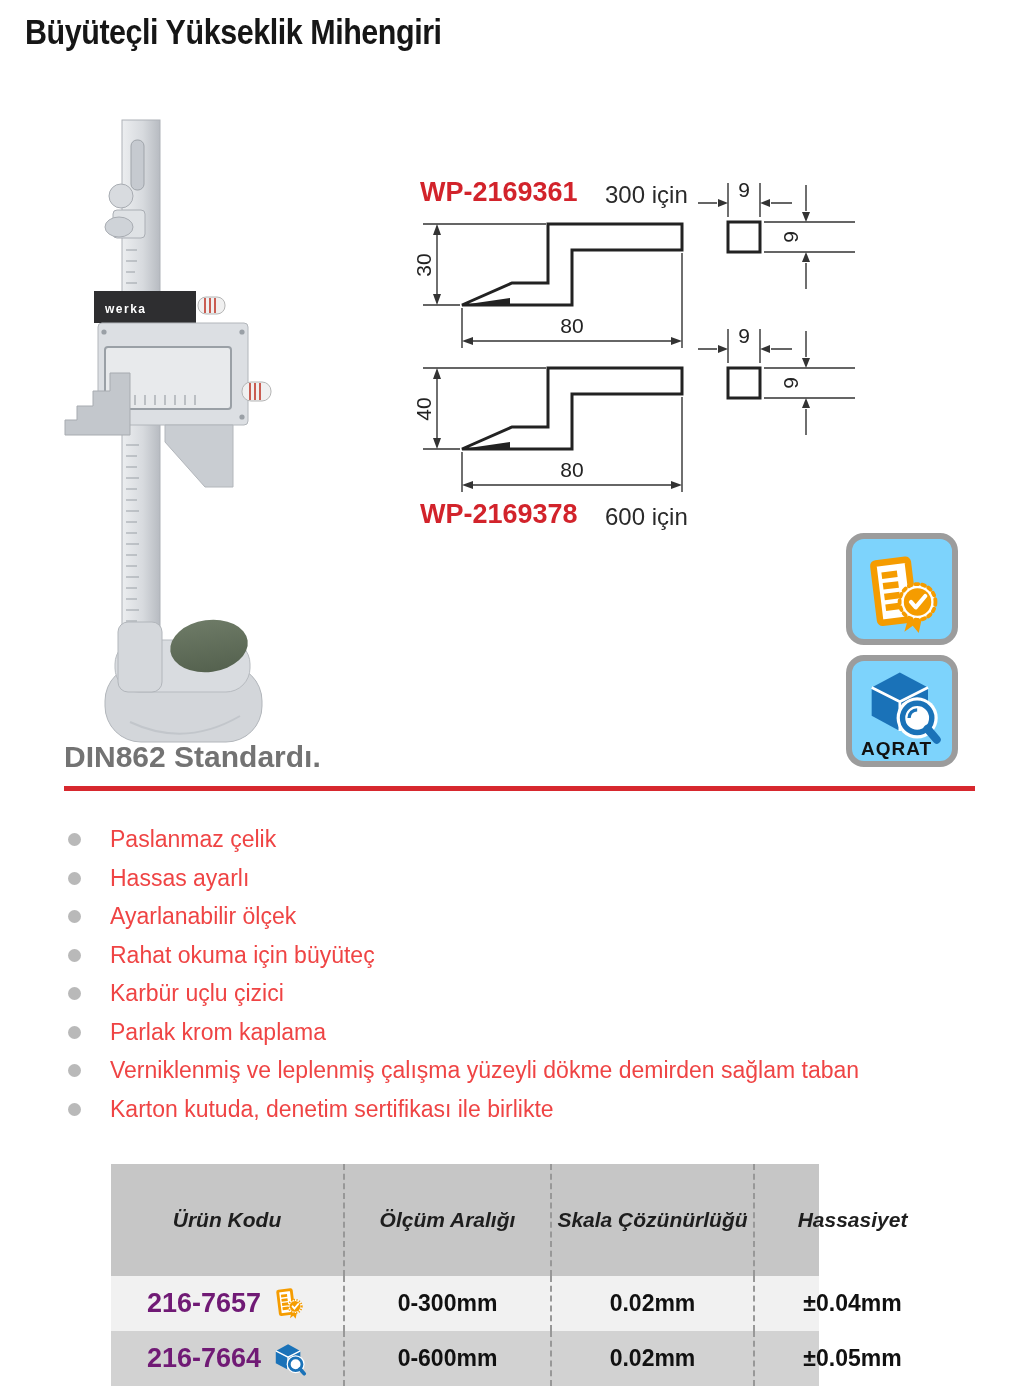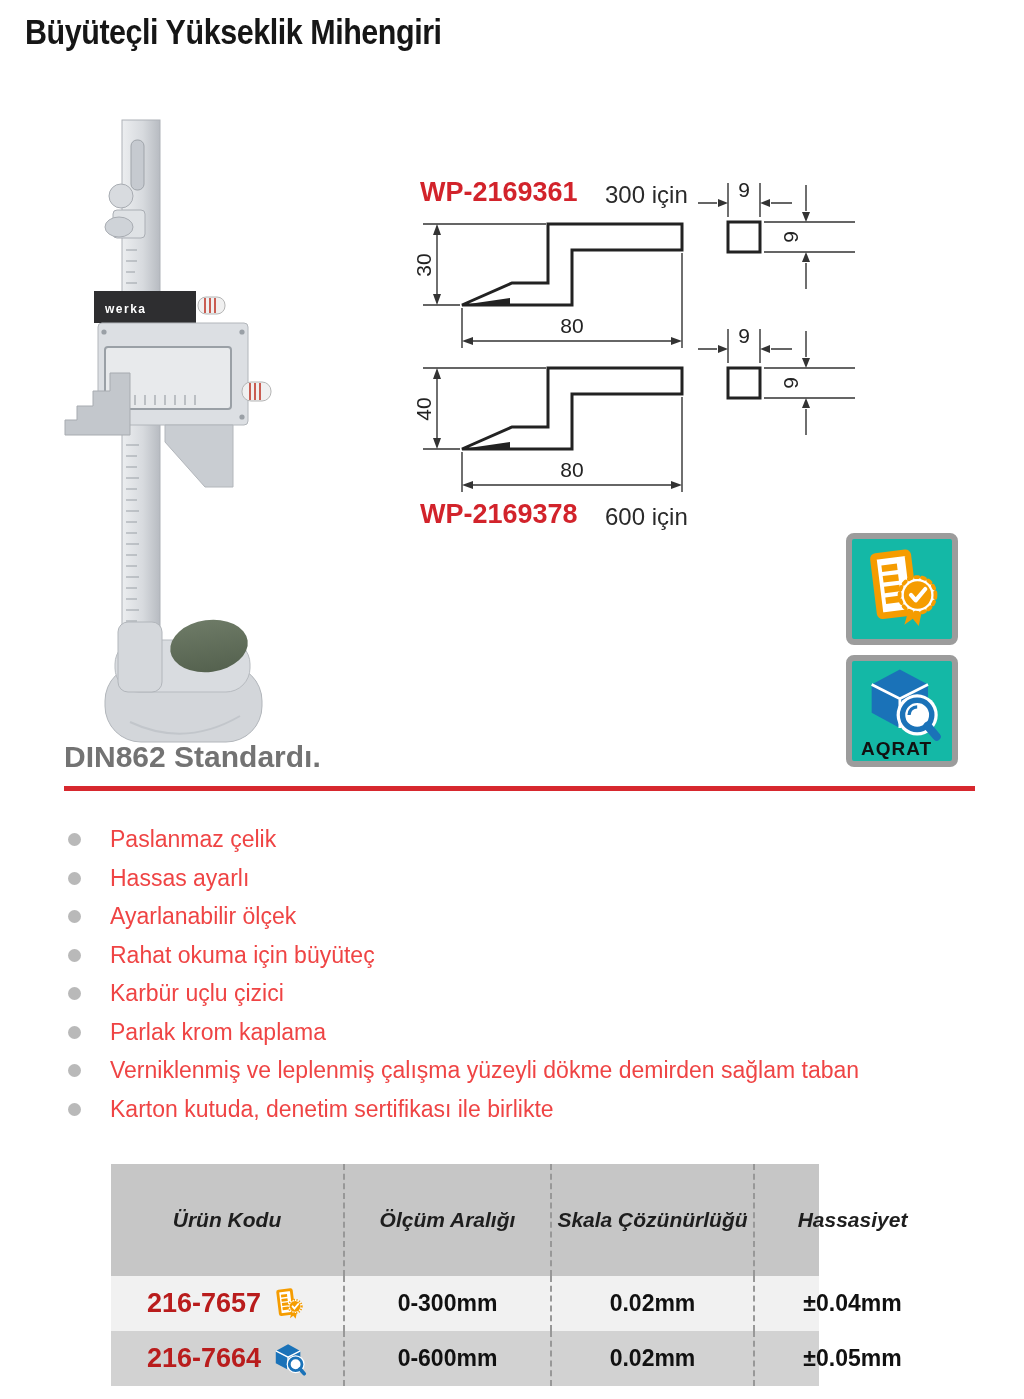--- a/index.html
+++ b/index.html
@@ -13,21 +13,21 @@
     letter-spacing:-0.5px;transform:scaleX(.87);transform-origin:left top;white-space:nowrap;color:#161616;
   }
   
   .photo-wrap{position:absolute;left:55px;top:110px;width:290px;height:670px;}
   .drawings-wrap{position:absolute;left:400px;top:165px;width:470px;height:370px;}
   .dim-label{font-size:21px;fill:#222;font-family:"Liberation Sans",sans-serif;}
   .code-label{font-size:27px;font-weight:bold;fill:#d2232b;font-family:"Liberation Sans",sans-serif;}
   .variant-label{font-size:24px;fill:#2a2a2a;font-family:"Liberation Sans",sans-serif;}
   
   .badge{position:absolute;left:846px;width:112px;height:112px;box-sizing:border-box;
-    border:6px solid #9c9c9c;border-radius:8px;background:#14b8a6;display:flex;align-items:center;justify-content:center;}
+    border:6px solid #9c9c9c;border-radius:18px;background:#7dd3fc;display:flex;align-items:flex-end;justify-content:center;}
   .badge.cert{top:533px;}
   .badge.aqrat{top:655px;}
   .badge .aqrat-text{position:absolute;left:9px;bottom:1px;font-size:19px;font-weight:bold;letter-spacing:1px;color:#111;}
   
   .standard-heading{position:absolute;left:64px;top:740px;font-size:30px;font-weight:bold;color:#737373;}
   .red-divider{position:absolute;left:64px;top:786px;width:911px;height:5px;background:#d7282e;}
   
   .features{position:absolute;left:64px;top:826px;width:960px;list-style:none;margin:0;padding:0;}
   .features li{position:relative;padding-left:46px;margin-bottom:12px;font-size:23px;line-height:26.5px;white-space:nowrap;color:#ef4444;}
   .features li .dot{position:absolute;left:4px;top:7px;width:13px;height:13px;border-radius:50%;background:#b9b9b9;}
@@ -35,21 +35,21 @@
   .spec-table{position:absolute;left:111px;top:1164px;width:708px;}
   .trow{display:grid;grid-template-columns:234px 207px 203px 195px;}
   .thead{background:#c6c6c6;}
   .thead .cell{height:112px;font-size:21px;font-weight:bold;font-style:italic;color:#1e1e1e;line-height:1.3;}
   .row-a{background:#f1f1f1;}
   .row-b{background:#d2d2d2;}
   .row-a .cell,.row-b .cell{height:55px;font-size:23px;font-weight:bold;color:#111;}
   .cell{display:flex;align-items:center;justify-content:center;text-align:center;box-sizing:border-box;}
   .cell.sep{border-right:2px dashed #989898;}
   .code-cell{gap:10px;}
-  .code-text{color:#b91c1c;font-size:27px;font-weight:bold;}
+  .code-text{color:#701a75;font-size:27px;font-weight:bold;}
 </style>
 </head>
 <body>
 
 <div class="page">
 
   <div class="page-title">Büyüteçli Yükseklik Mihengiri</div>
 
   <div class="photo-wrap">
     <svg width="290" height="670" viewBox="0 0 290 670">

